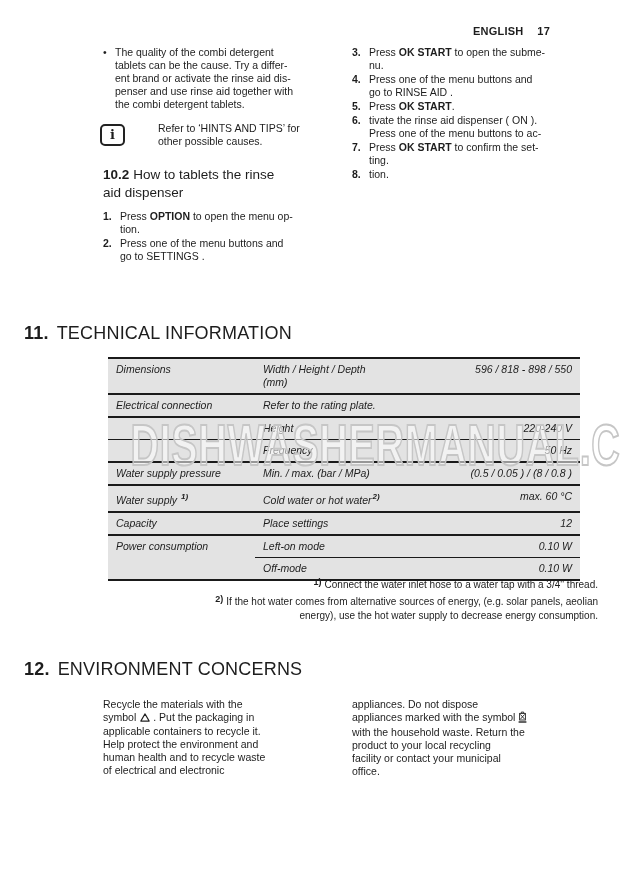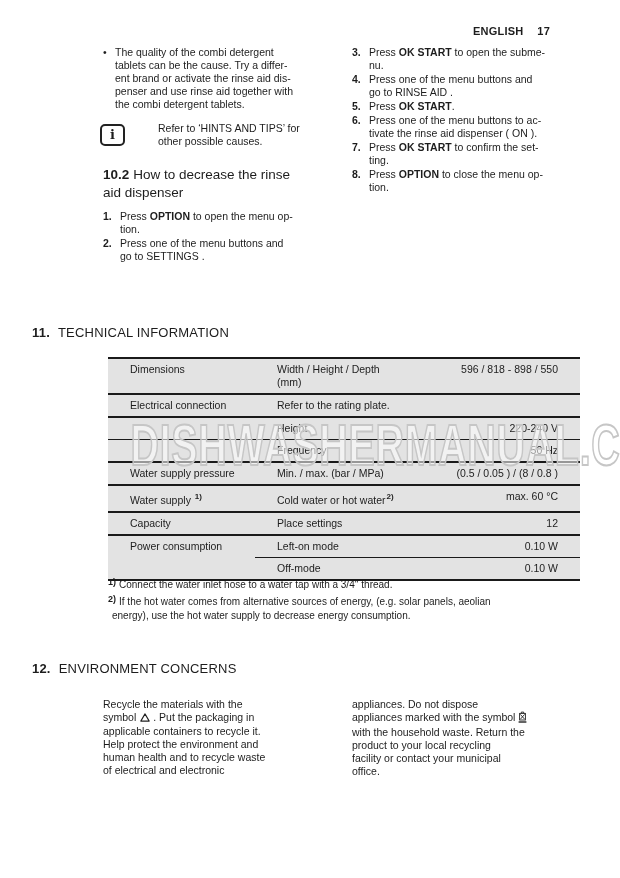--- a/index.html
+++ b/index.html
@@ -26,35 +26,35 @@
   .note-text{margin-left:33px;}
 
   .h102{margin-top:18px;font-size:13.5px;line-height:18px;white-space:nowrap;}
   .h102 .hnum{font-weight:bold;margin-right:4px;}
 
   .steps{margin-top:8px;}
   .step{display:flex;margin-bottom:1px;}
   .step .num{flex:none;width:17px;font-size:10.5px;line-height:13px;font-weight:bold;}
 
   
-  .sechead{position:absolute;left:32px;font-size:13px;line-height:22px;white-space:nowrap;letter-spacing:.2px;}
+  .sechead{position:absolute;left:24px;font-size:18px;line-height:22px;white-space:nowrap;letter-spacing:.2px;}
   .sechead .snum{font-weight:bold;margin-right:8px;}
 
   
   .spec{position:absolute;left:108px;top:357px;width:472px;border-collapse:collapse;
         background:#e3e3e3;border-top:2px solid #1a1a1a;table-layout:fixed;}
-  .spec td{font-size:10.5px;line-height:13px;padding:4px 22px;vertical-align:top;white-space:nowrap;}
+  .spec td{font-size:10.5px;line-height:13px;padding:4px 8px;vertical-align:top;white-space:nowrap;font-style:italic;}
   .spec .c3{text-align:right;}
   .bb1{border-bottom:1px solid #1a1a1a;}
   .bb2{border-bottom:2px solid #1a1a1a;}
   .supm{font-size:8px;font-weight:bold;vertical-align:super;margin-left:1px;}
 
   
   .footnotes{position:absolute;left:108px;top:575px;width:490px;font-size:10px;line-height:14px;}
-  .fn{white-space:nowrap;}
+  .fn{white-space:nowrap;text-align:right;}
   .fnm{font-weight:bold;font-size:9px;vertical-align:3px;margin-right:3px;}
   .fncont{margin-left:4px;white-space:nowrap;}
 
   
   .p12L{position:absolute;left:103px;top:698px;}
   .p12R{position:absolute;left:352px;top:698px;}
   .sym{display:inline-block;vertical-align:-1px;}
   .sym.rec{margin:0 3px 0 4px;}
   .sym.weee{margin-left:3px;vertical-align:-2px;}
 
@@ -88,21 +88,21 @@
 
     <div class="note">
       <span class="note-icon">i</span>
       <div class="note-text">
         <div class="line">Refer to ‘HINTS AND TIPS’ for</div>
         <div class="line">other possible causes.</div>
       </div>
     </div>
 
     <div class="h102">
-      <div><span class="hnum">10.2</span><span>How to decrease the rinse</span></div>
+      <div><span class="hnum">10.2</span><span>How to tablets the rinse</span></div>
       <div>aid dispenser</div>
     </div>
 
     <div class="steps">
       <div class="step">
         <span class="num">1.</span>
         <div>
           <div class="line"><span>Press </span><span class="b">OPTION</span><span> to open the menu op-</span></div>
           <div class="line">tion.</div>
         </div>
@@ -135,35 +135,34 @@
       </div>
       <div class="step">
         <span class="num">5.</span>
         <div>
           <div class="line"><span>Press </span><span class="b">OK START</span><span>.</span></div>
         </div>
       </div>
       <div class="step">
         <span class="num">6.</span>
         <div>
+          <div class="line">tivate the rinse aid dispenser ( ON ).</div>
           <div class="line">Press one of the menu buttons to ac-</div>
-          <div class="line">tivate the rinse aid dispenser ( ON ).</div>
         </div>
       </div>
       <div class="step">
         <span class="num">7.</span>
         <div>
           <div class="line"><span>Press </span><span class="b">OK START</span><span> to confirm the set-</span></div>
           <div class="line">ting.</div>
         </div>
       </div>
       <div class="step">
         <span class="num">8.</span>
         <div>
-          <div class="line"><span>Press </span><span class="b">OPTION</span><span> to close the menu op-</span></div>
           <div class="line">tion.</div>
         </div>
       </div>
     </div>
   </div>
 
   <div class="sechead" style="top:322px;">
     <span class="snum">11.</span><span>TECHNICAL INFORMATION</span>
   </div>
 

